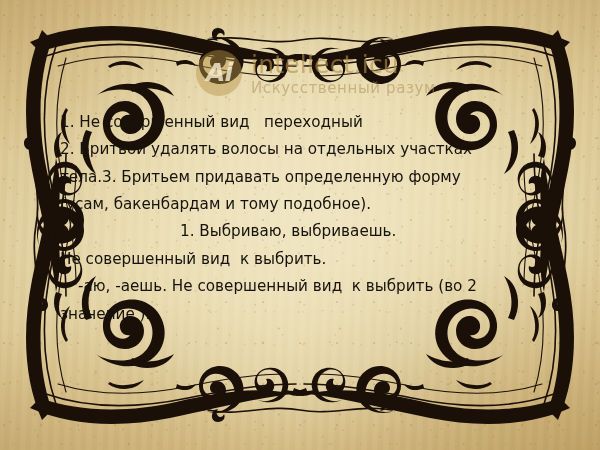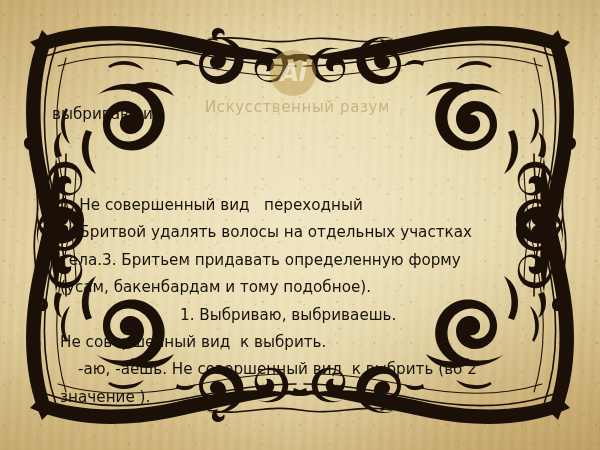--- a/index.html
+++ b/index.html
@@ -68,24 +68,23 @@
 
   .orn { fill: #1b1008; }
   .orn-line { fill: none; stroke: #1b1008; stroke-linecap: round; }
 
   
   #watermark {
     position: absolute;
     left: 196px;
     top: 50px;
     display: flex;
-    align-items: center;
+    align-items: flex-end;
     pointer-events: none;
     user-select: none;
-    flex-direction: column;
   }
   #wm-badge {
     position: relative;
     width: 46px;
     height: 46px;
     border-radius: 50%;
     background: rgba(183,148,72,0.46);
     flex: 0 0 auto;
   }
   #wm-badge-text {
@@ -250,22 +249,22 @@
         <use href="#edge-wave-v"></use>
       </g>
     </svg>
   </div>
 
   <div id="watermark">
     <div id="wm-badge">
       <div id="wm-badge-text">Ai</div>
     </div>
     <div id="wm-texts">
+      <div id="wm-title">intellect.icu</div>
       <div id="wm-sub">Искусственный  разум</div>
     </div>
   </div>
 
   <div id="article">
-    <p id="headword">выбривавший</p>
     <div id="entry-body"><p class="ln">1. Не совершенный вид   переходный</p><p class="ln">2. Бритвой удалять волосы на отдельных участках</p><p class="ln">тела.3. Бритьем придавать определенную форму</p><p class="ln">(усам, бакенбардам и тому подобное).</p><p class="ln indent-deep">1. Выбриваю, выбриваешь.</p><p class="ln">Не совершенный вид  к выбрить.</p><p class="ln indent-small">-аю, -аешь. Не совершенный вид  к выбрить (во 2</p><p class="ln">значение ).</p></div>
   </div>
 
 </div>
 
 </body></html>

